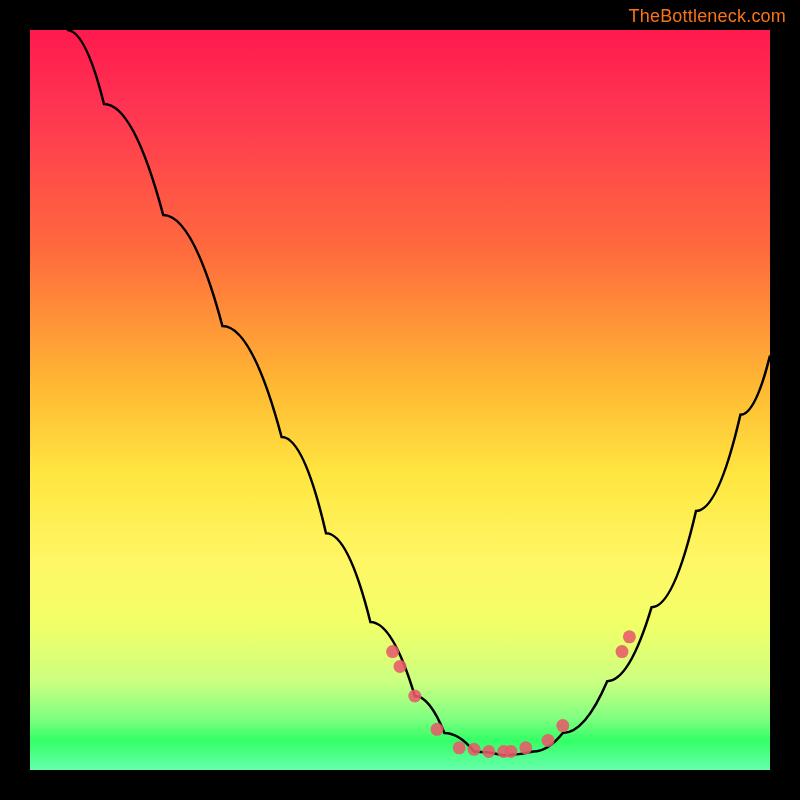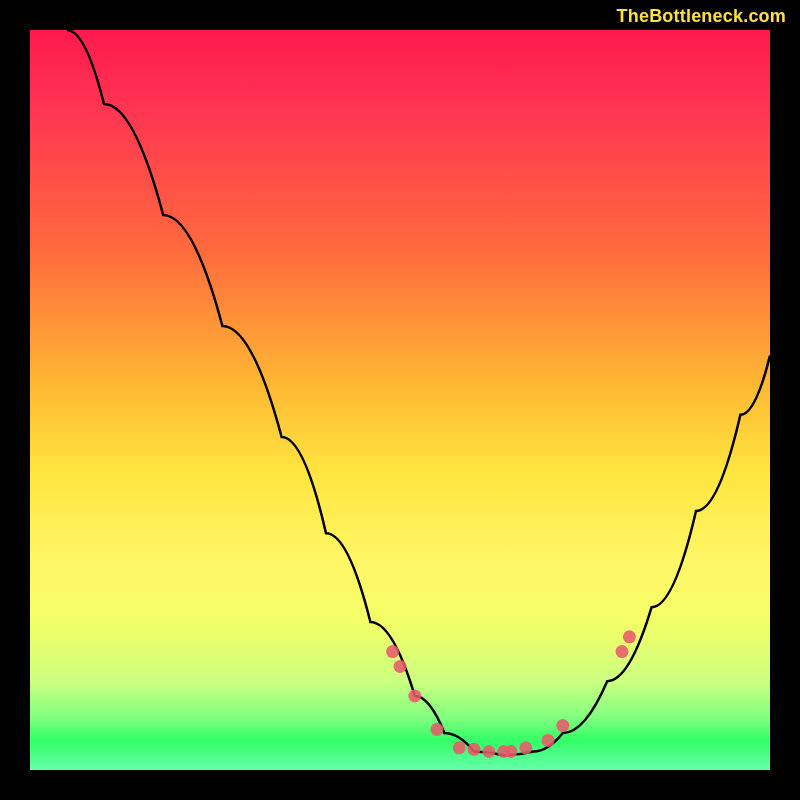--- a/index.html
+++ b/index.html
@@ -54,23 +54,23 @@
     stroke-width: 2.5;
   }
   .dot {
     fill: #e85a6a;
     fill-opacity: 0.88;
   }
   .attribution {
     position: absolute;
     top: 6px;
     right: 14px;
-    color: #fde047;
+    color: #f97316;
     font-size: 18px;
-    font-weight: 700;
+    font-weight: 400;
     letter-spacing: 0.2px;
   }
 </style>
 </head>
 <body>
 
 <div class="attribution">TheBottleneck.com</div>
 
 <div class="frame">
   <div class="gradient"></div>

